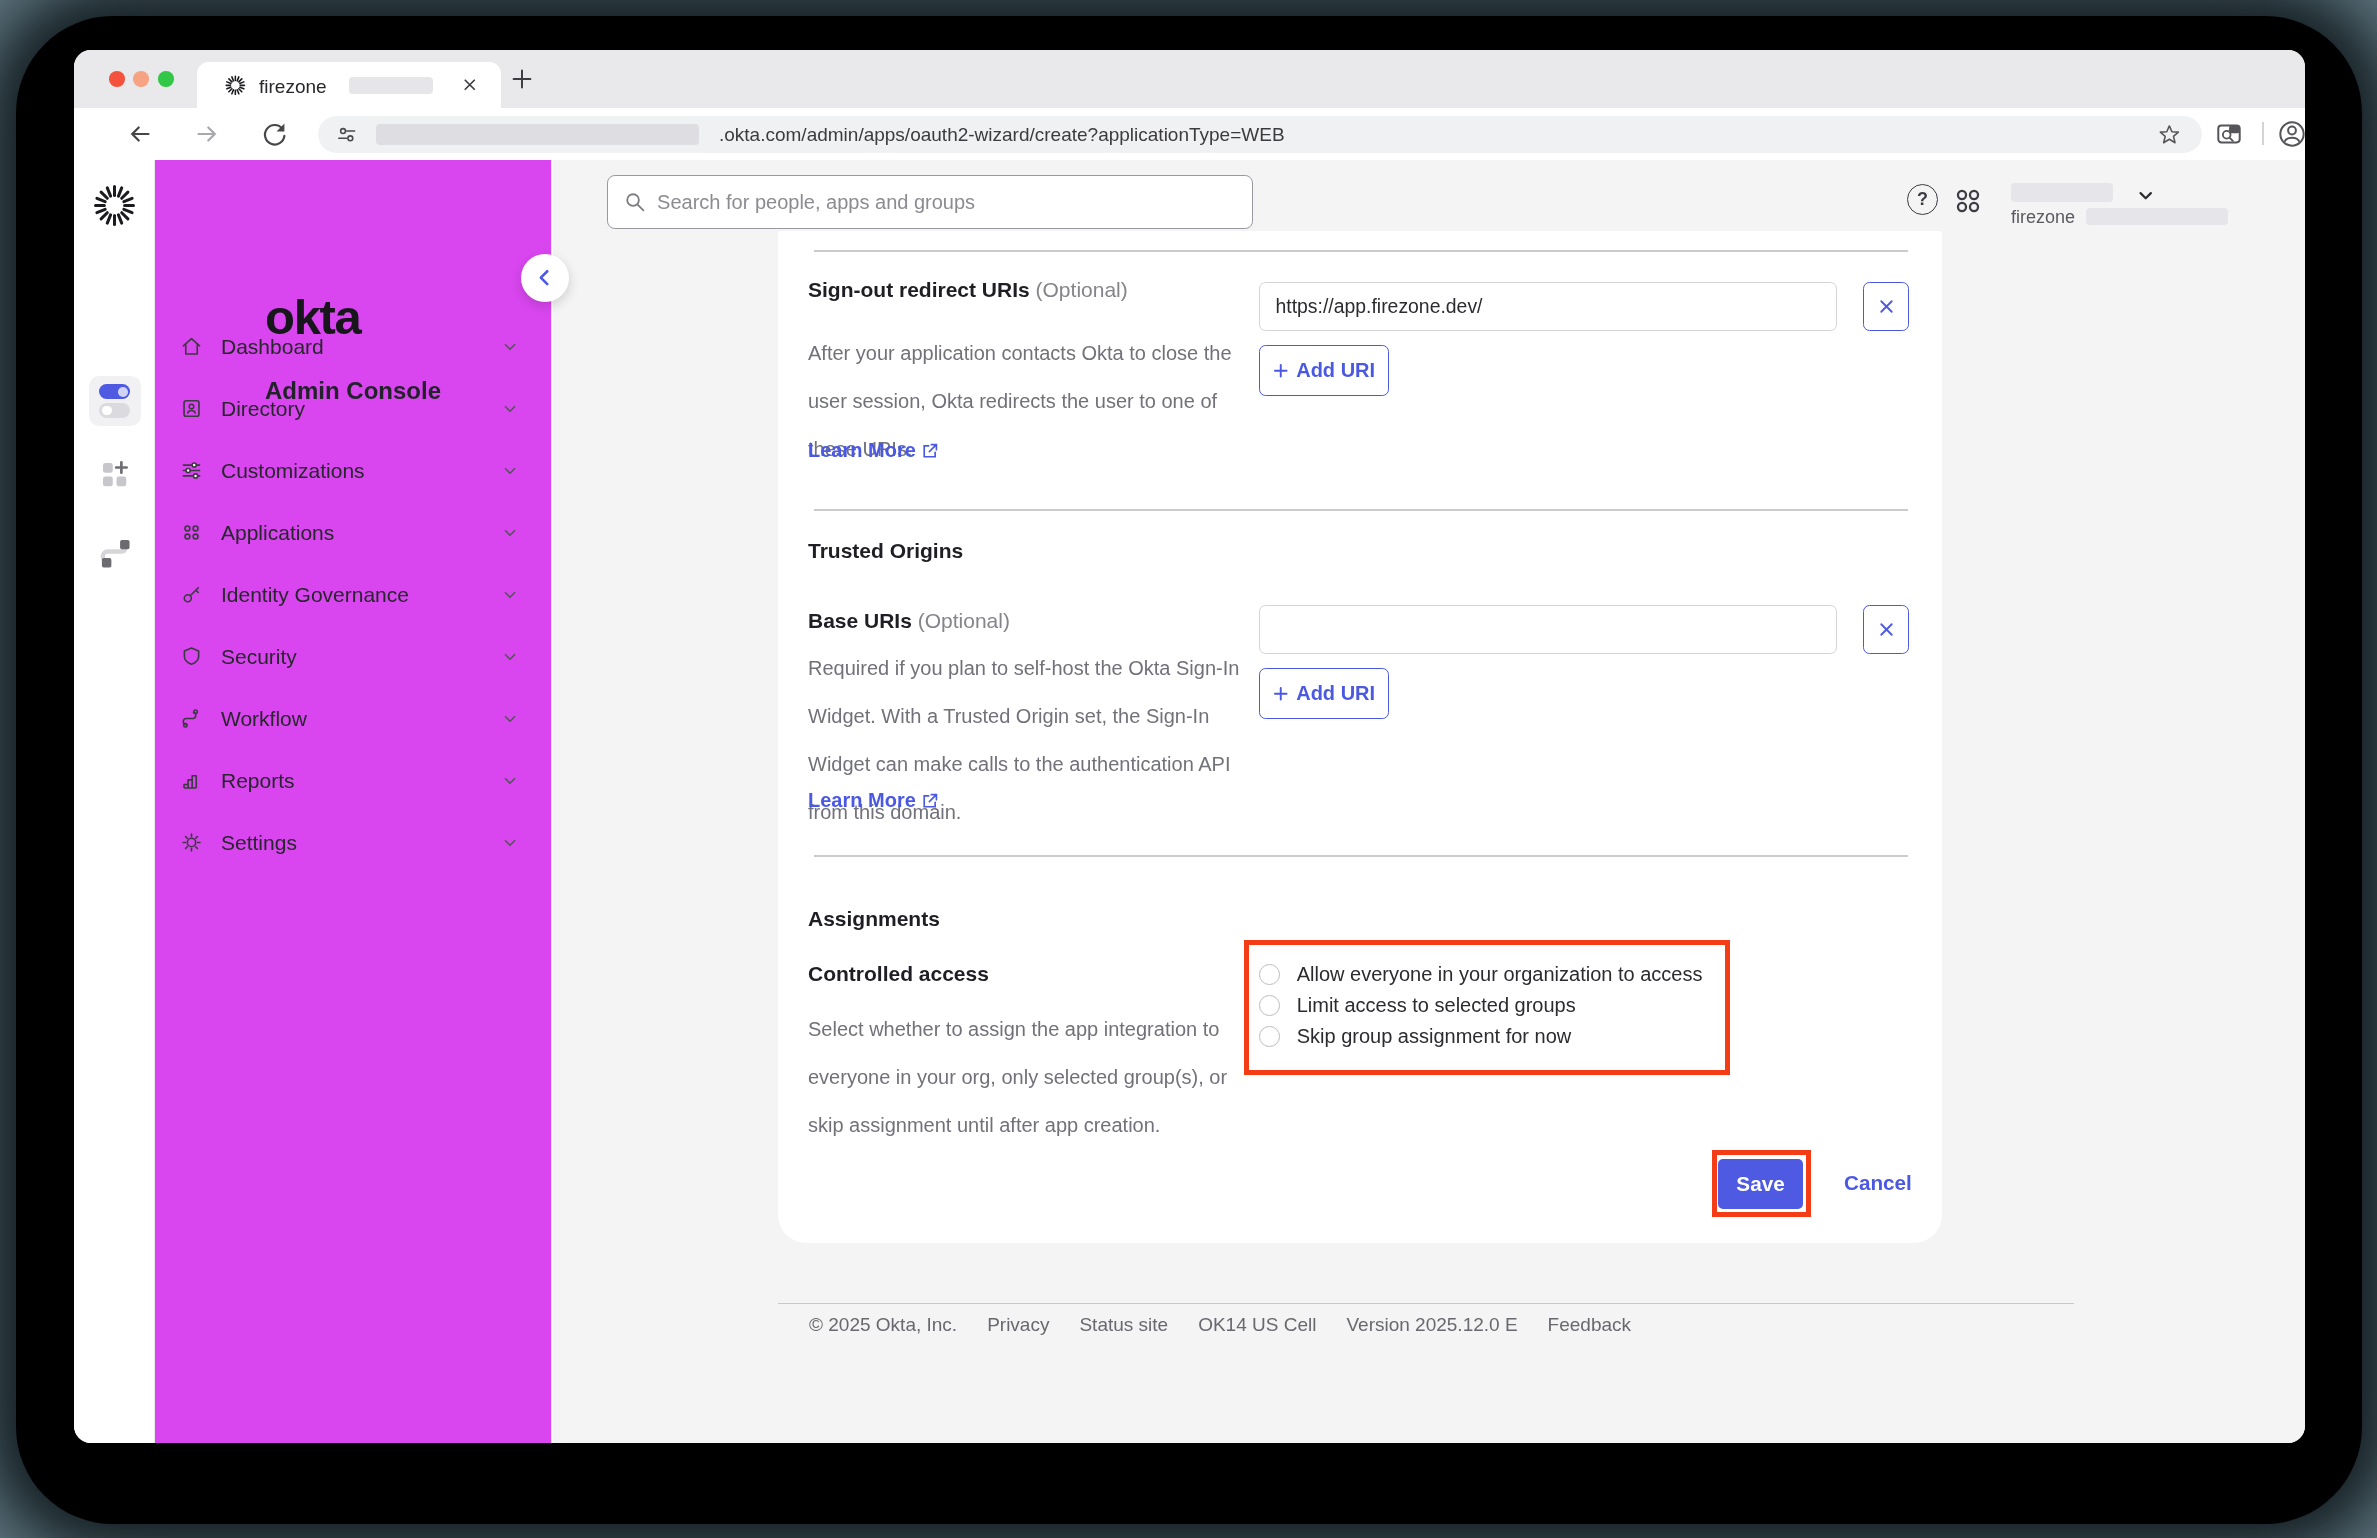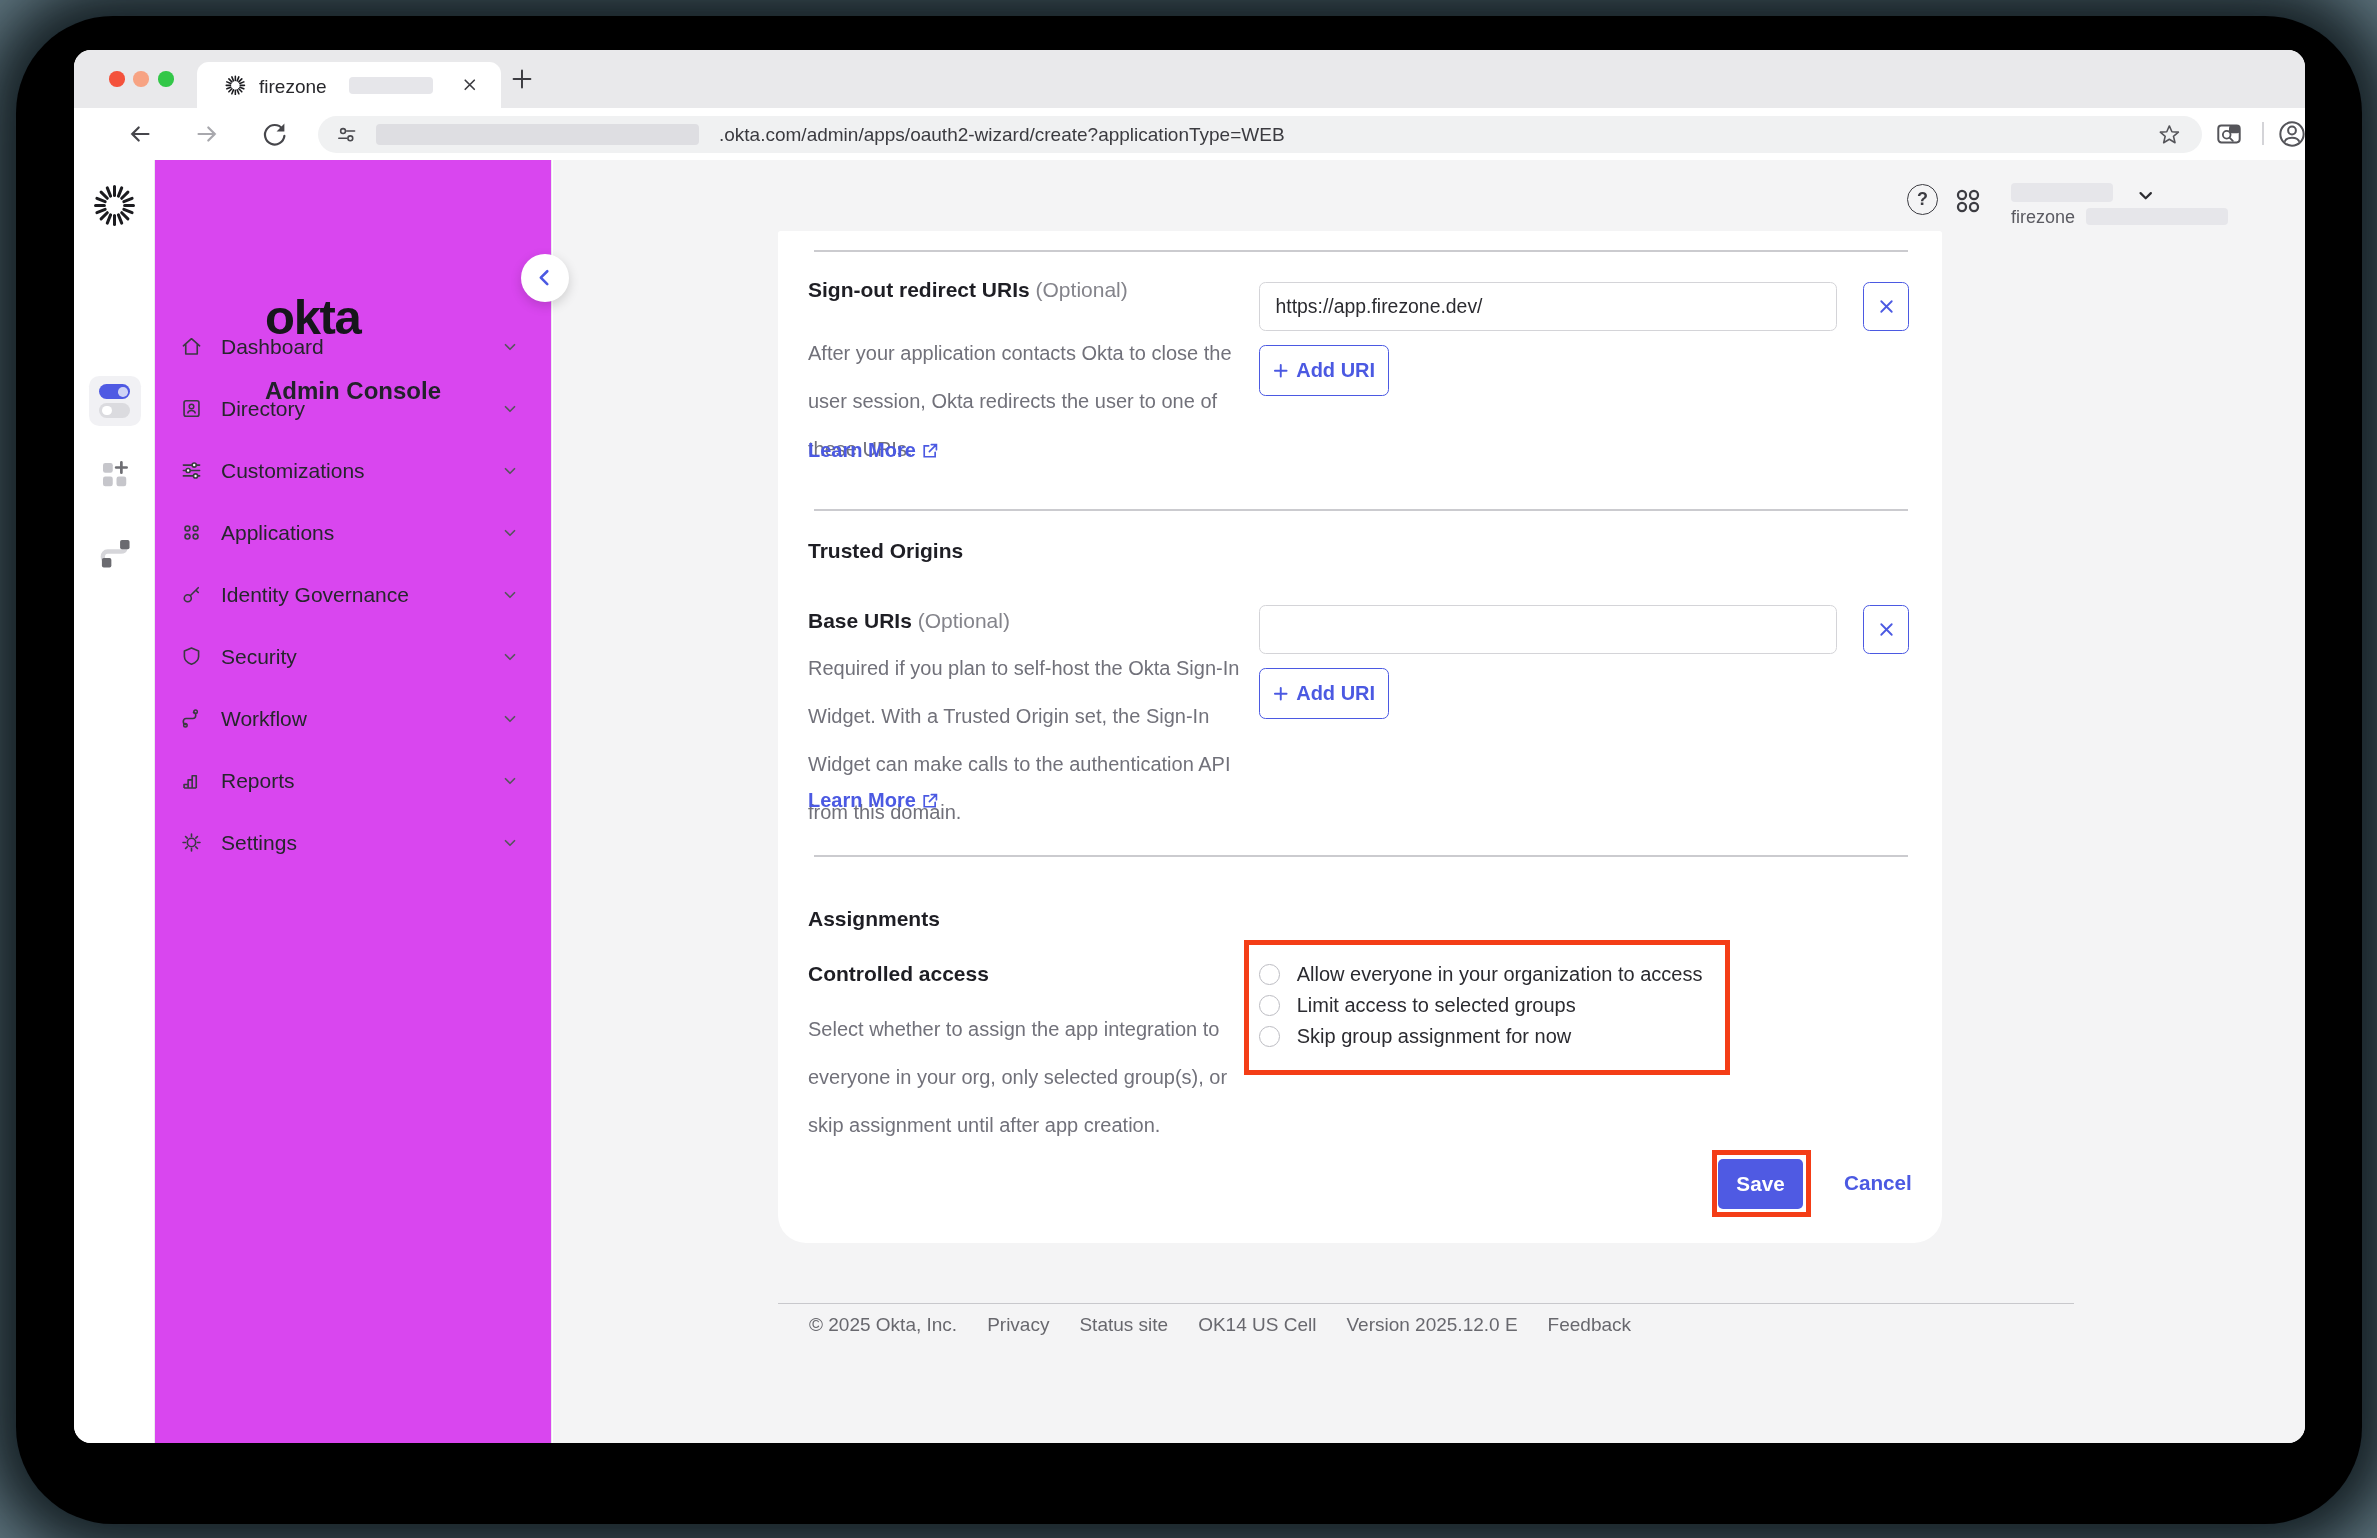--- a/index.html
+++ b/index.html
@@ -265,20 +265,27 @@
     </div>
 
   <div class="main"></div>
 
   <div class="collapse-btn">
     <svg width="19.4" height="19.4" viewBox="0 0 30 30">
       <path d="M19 5 L9 15 L19 25" stroke="#4b59e2" stroke-width="4" fill="none" stroke-linecap="round" stroke-linejoin="round"></path>
     </svg>
   </div>
 
+  <div class="searchbar">
+    <svg style="margin:0 11.6px 0 15.5px;" width="22" height="22" viewBox="0 0 34 34">
+      <circle cx="14" cy="14" r="9" stroke="#7c7c82" stroke-width="2.8" fill="none"></circle>
+      <path d="M21 21L30 30" stroke="#7c7c82" stroke-width="2.8" stroke-linecap="round"></path>
+    </svg>
+    <input type="text" placeholder="Search for people, apps and groups" style="">
+  </div>
 
   <div class="hicon" style="left:1833px;">
     <div style="width:31px; height:31px; border:1.9px solid #3c3c42; border-radius:50%; display:flex; align-items:center; justify-content:center; font-size:18px; font-weight:700; color:#3c3c42;">
       <span>?</span>
     </div>
   </div>
   <svg class="hicon" style="left:1879px; top:136px;" width="30" height="30" viewBox="0 0 40 40">
     <g stroke="#3c3c42" stroke-width="3" fill="none">
       <circle cx="12" cy="12" r="5.4"></circle>
         <circle cx="28" cy="12" r="5.4"></circle>

